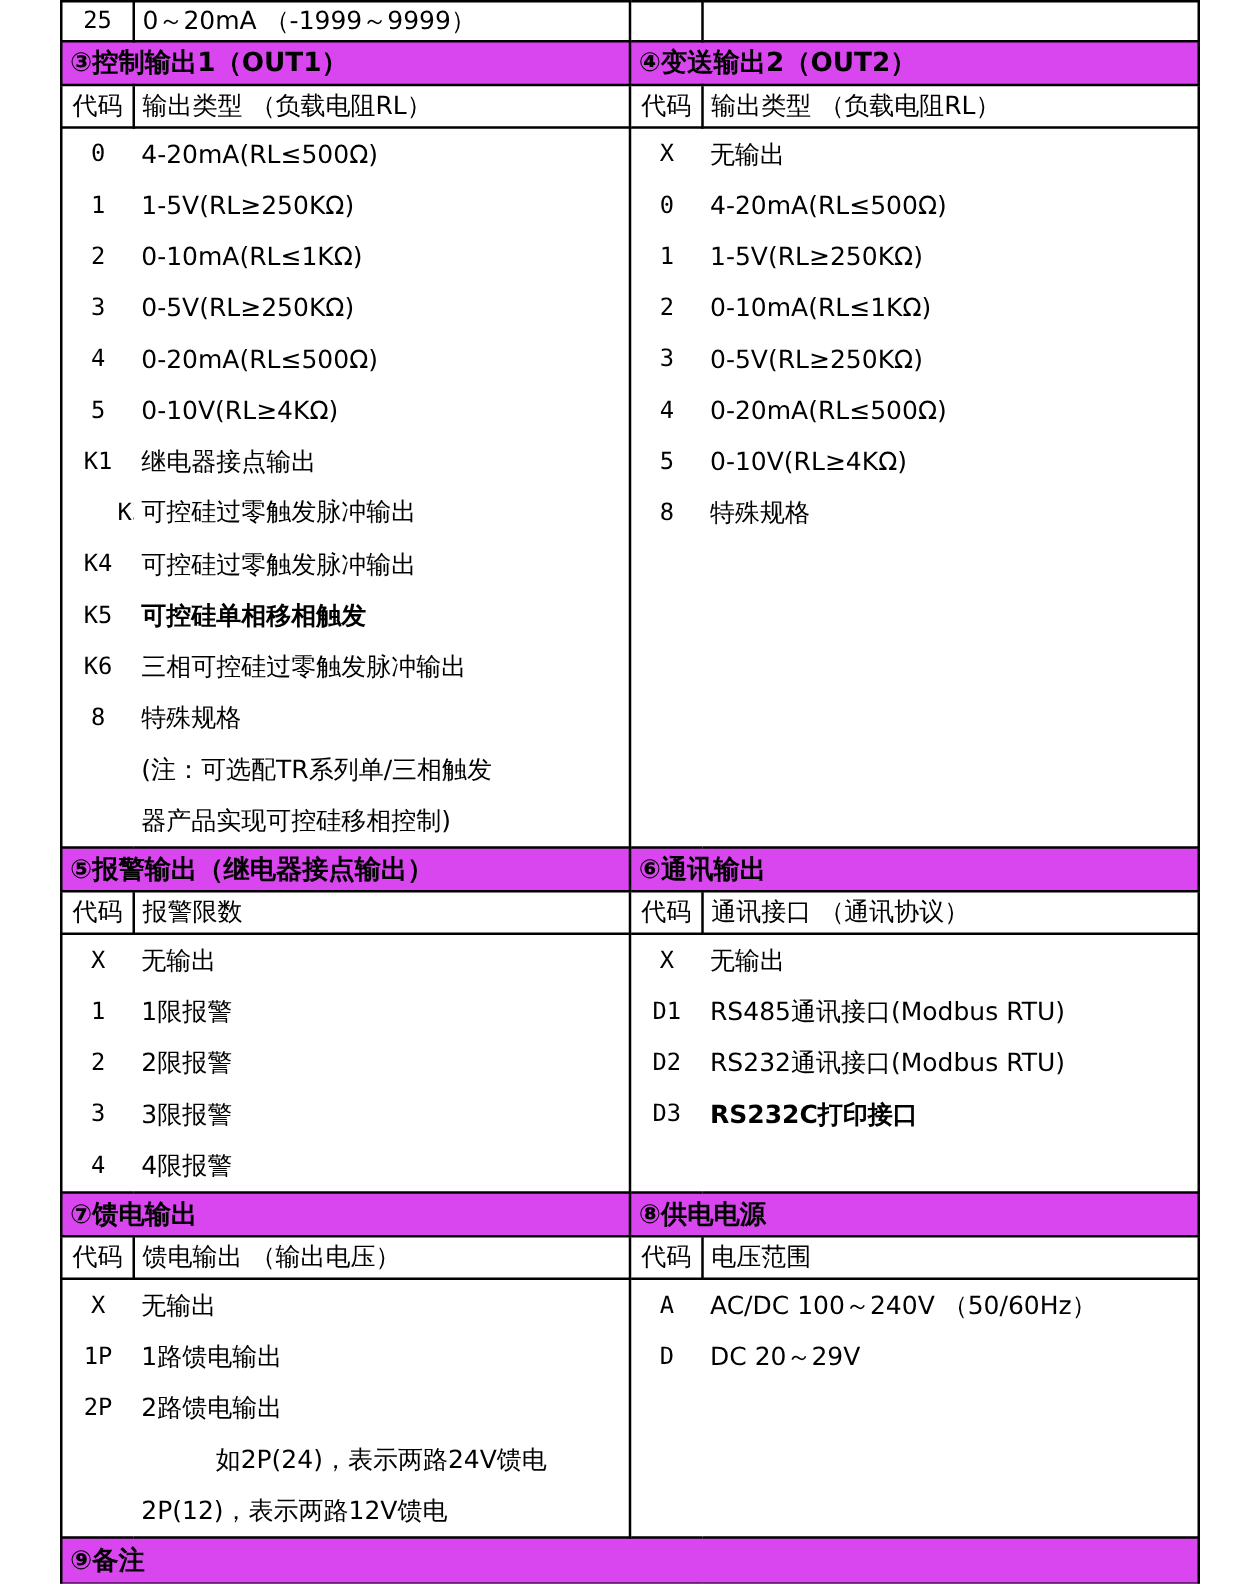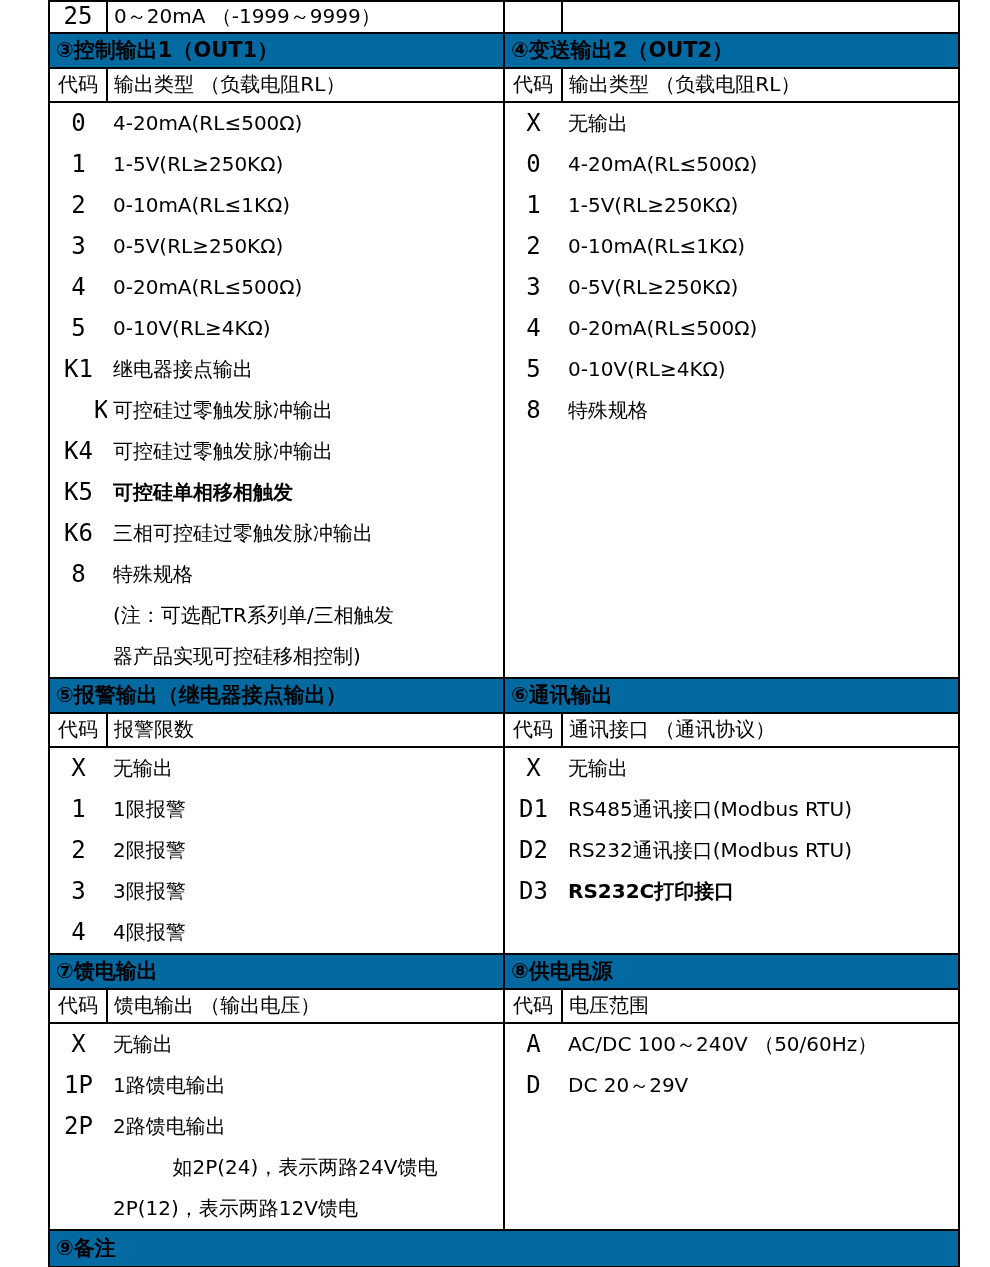--- a/index.html
+++ b/index.html
@@ -37,24 +37,24 @@
   .cell {
     padding: 2px 6px 3px 6px;
     font-size: 20px;
     line-height: 25px;
     white-space: nowrap;
     overflow: hidden;
   }
   .code {
     text-align: center;
     font-family: "DejaVu Sans Mono", "Liberation Mono", monospace;
-    font-size: 24px;
+    font-size: 19px;
   }
   .hdr {
-    background: #0369a1;
+    background: #d946ef;
     font-weight: bold;
   }
   .hdr .cell {
     font-weight: bold;
     font-size: 21px;
     line-height: 28px;
   }
   .subhdr .cell {
     font-size: 20px;
     line-height: 27px;

